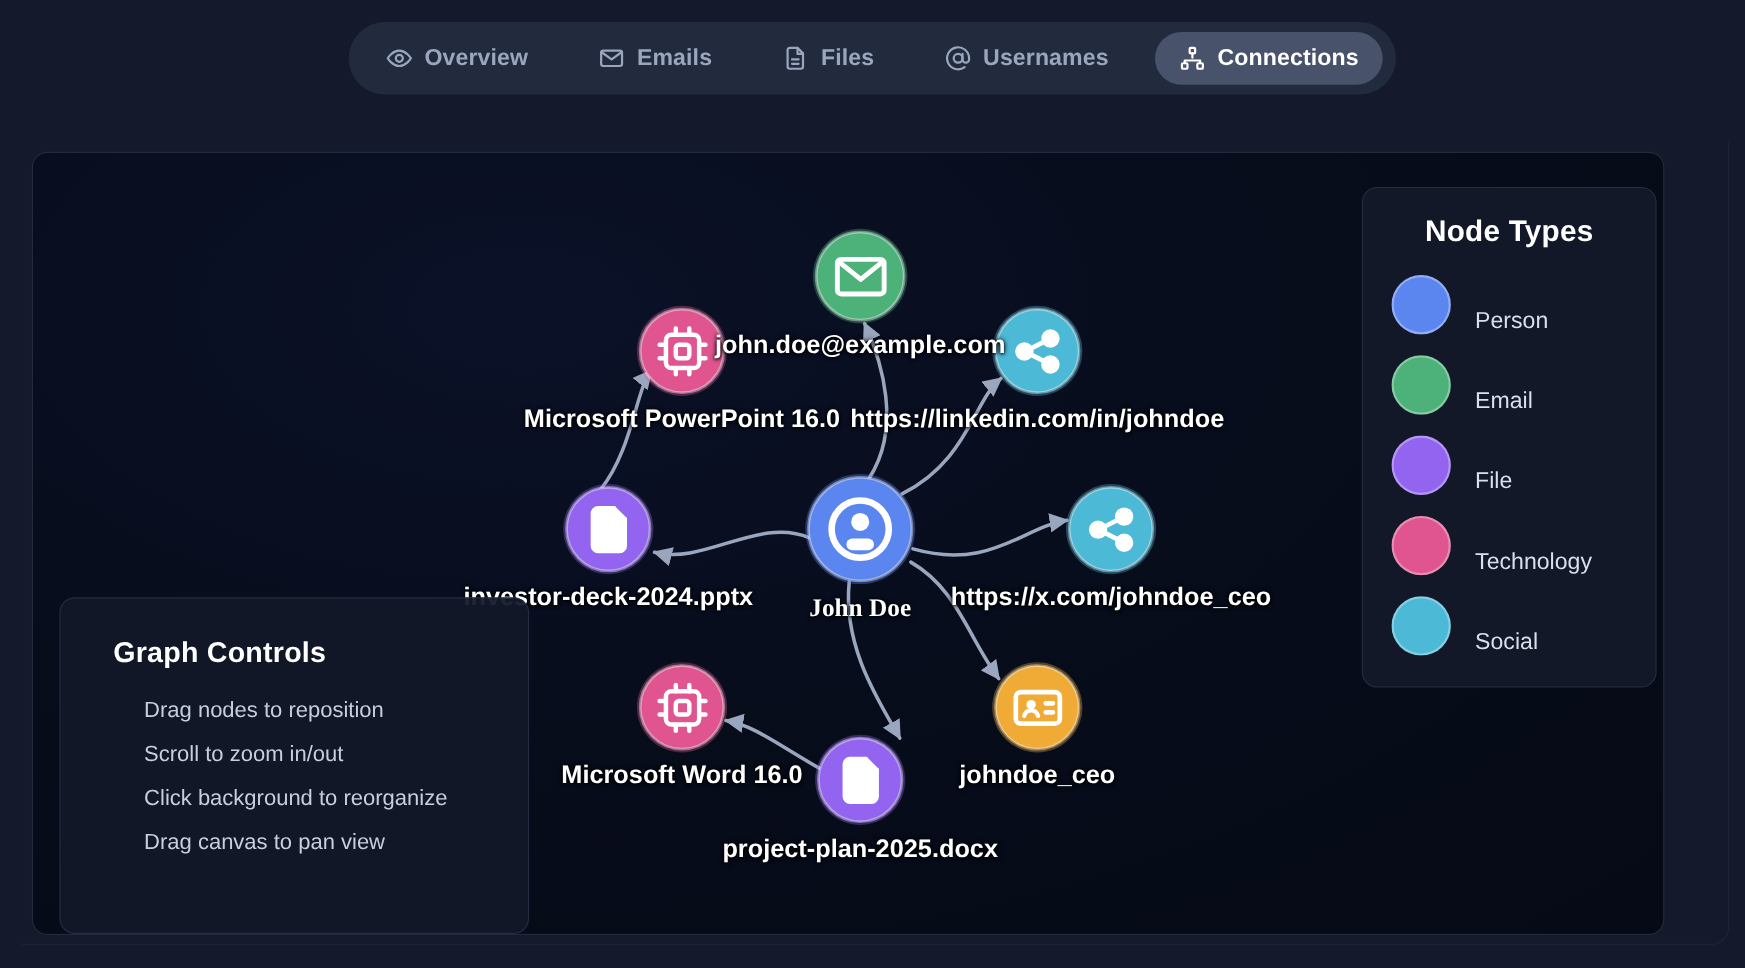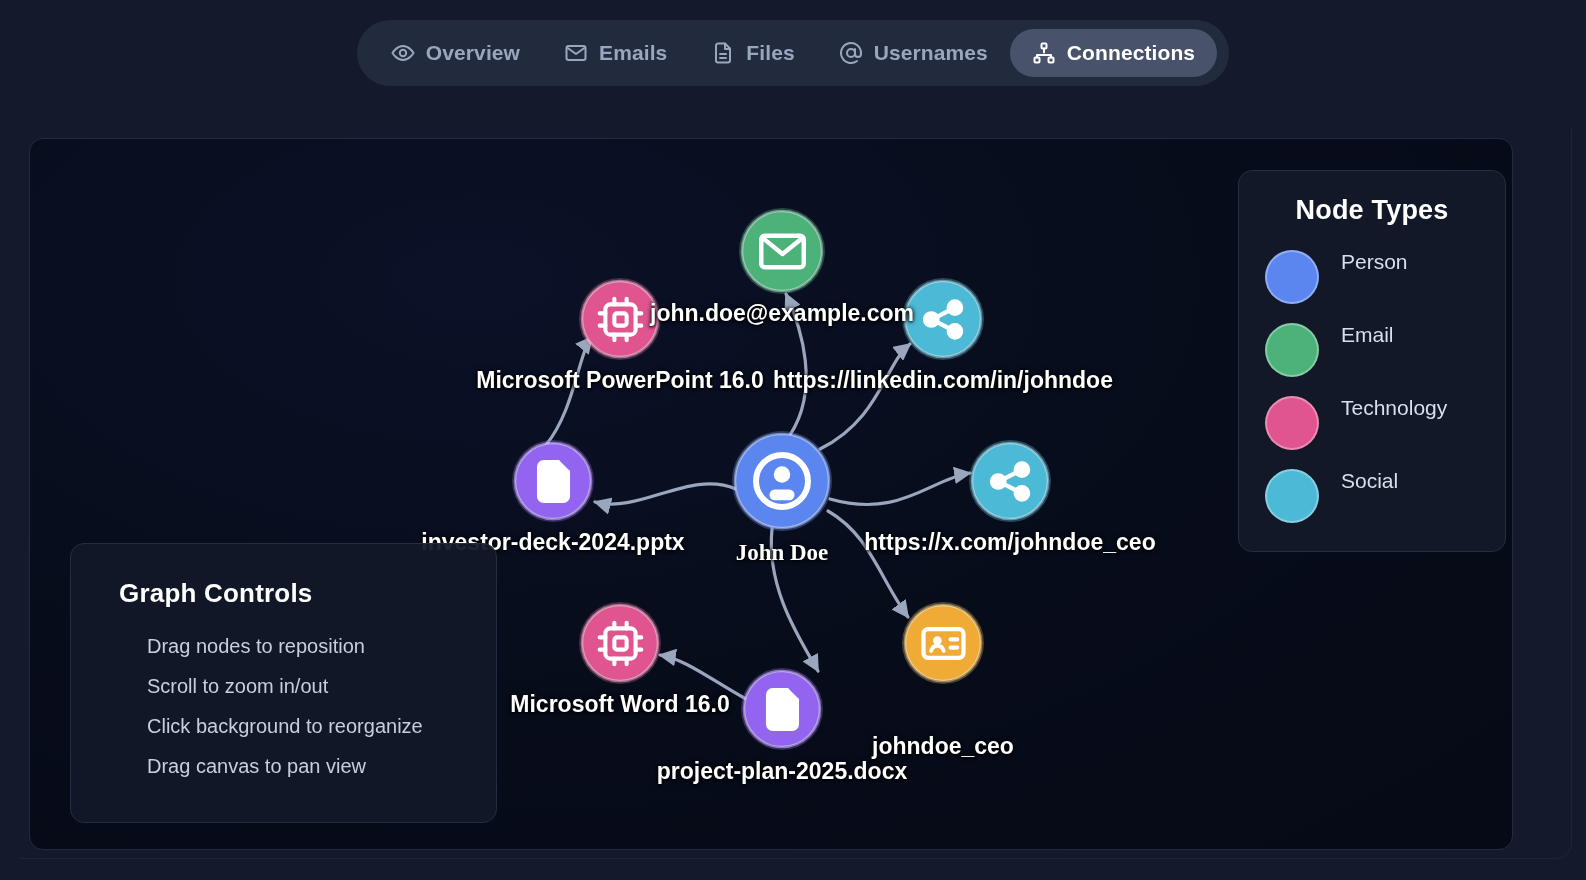--- a/index.html
+++ b/index.html
@@ -22,21 +22,21 @@
   
   .tabbar-wrap {
     position: absolute;
     top: 20px; left: 0; width: 100%;
     display: flex;
     justify-content: center;
   }
   .tabbar {
     display: flex;
     align-items: center;
-    gap: 0;
+    gap: 20px;
     background: #222b3e;
     border-radius: 36px;
     padding: 9px 12px;
   }
   .tab {
     display: flex;
     align-items: center;
     gap: 11px;
     padding: 12px 22px;
     border-radius: 26px;
@@ -112,48 +112,48 @@
   .legend-title {
     color: #ffffff;
     font-size: 27px;
     font-weight: 700;
     text-align: center;
     margin-bottom: 24px;
     letter-spacing: .2px;
   }
   .legend-row {
     display: flex;
-    align-items: flex-start;
+    align-items: flex-end;
     gap: 22px;
     margin-bottom: 19px;
   }
   .legend-row:last-child { margin-bottom: 0; }
   .legend-dot {
     width: 54px; height: 54px;
     flex: 0 0 54px;
     border-radius: 50%;
     border: 2px solid rgba(255,255,255,.33);
   }
   .legend-text {
     color: #d9dfeb;
     font-size: 21px;
     font-weight: 500;
     white-space: nowrap;
   }
 
   
   .controls {
     position: absolute;
-    left: 40px;
+    left: 24px;
     top: 404px;
     width: 427px;
     background: rgba(18,24,40,.94);
     border: 1px solid #242c42;
     border-radius: 14px;
-    padding: 34px 30px 28px 48px;
+    padding: 34px 30px 54px 48px;
   }
   .controls-title {
     color: #ffffff;
     font-size: 26px;
     font-weight: 700;
     margin-bottom: 26px;
     letter-spacing: .2px;
   }
   .controls-list { list-style: none; }
   .controls-list li {
@@ -361,35 +361,39 @@
 
     <div id="labels-layer">
         <div class="node-label" style="left: 752px; top: 401px; font-family: Liberation Serif, serif;">John Doe</div>
         <div class="node-label" style="left: 752px; top: 161px;">john.doe@example.com</div>
         <div class="node-label" style="left: 590px; top: 228px;">Microsoft PowerPoint 16.0</div>
         <div class="node-label" style="left: 913px; top: 228px;">https://linkedin.com/in/johndoe</div>
         <div class="node-label" style="left: 523px; top: 390px;">investor-deck-2024.pptx</div>
         <div class="node-label" style="left: 980px; top: 390px;">https://x.com/johndoe_ceo</div>
         <div class="node-label" style="left: 590px; top: 552px;">Microsoft Word 16.0</div>
         <div class="node-label" style="left: 752px; top: 619px;">project-plan-2025.docx</div>
-        <div class="node-label" style="left: 913px; top: 552px; margin-top: 42px;">johndoe_ceo</div>
+        <div class="node-label" style="left: 913px; top: 552px;">johndoe_ceo</div>
       </div>
 
     <div class="legend">
       <div class="legend-title">Node Types</div>
       <div id="legend-rows">
           <div class="legend-row">
             <span class="legend-dot" style="background: rgb(91, 134, 240);"></span>
             <span class="legend-text">Person</span>
           </div>
           <div class="legend-row">
             <span class="legend-dot" style="background: rgb(76, 178, 122);"></span>
             <span class="legend-text">Email</span>
           </div>
           <div class="legend-row">
+            <span class="legend-dot" style="background: rgb(146, 100, 240);"></span>
+            <span class="legend-text">File</span>
+          </div>
+          <div class="legend-row">
             <span class="legend-dot" style="background: rgb(224, 85, 143);"></span>
             <span class="legend-text">Technology</span>
           </div>
           <div class="legend-row">
             <span class="legend-dot" style="background: rgb(76, 185, 214);"></span>
             <span class="legend-text">Social</span>
           </div>
         </div>
     </div>
 

